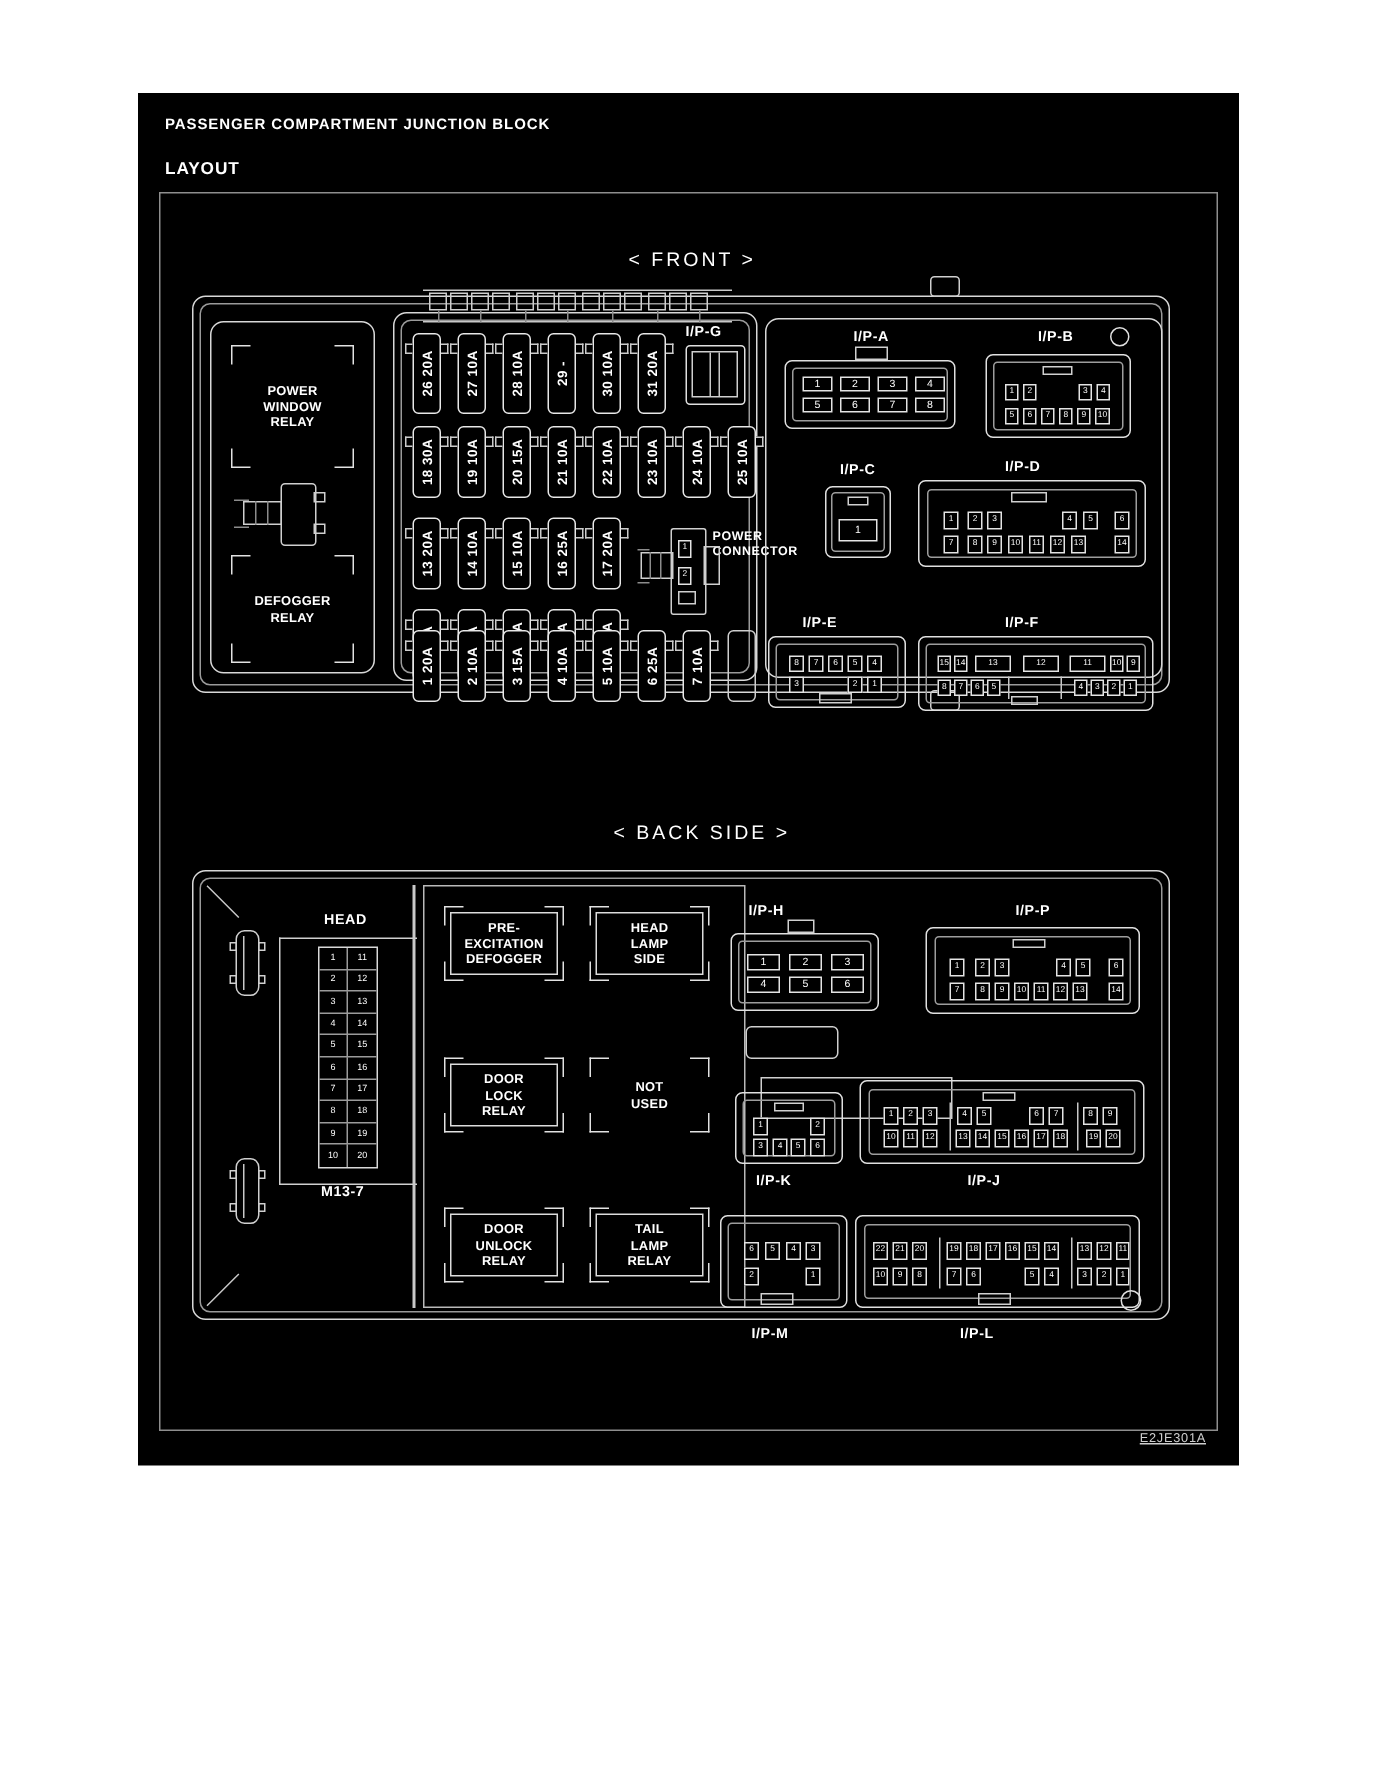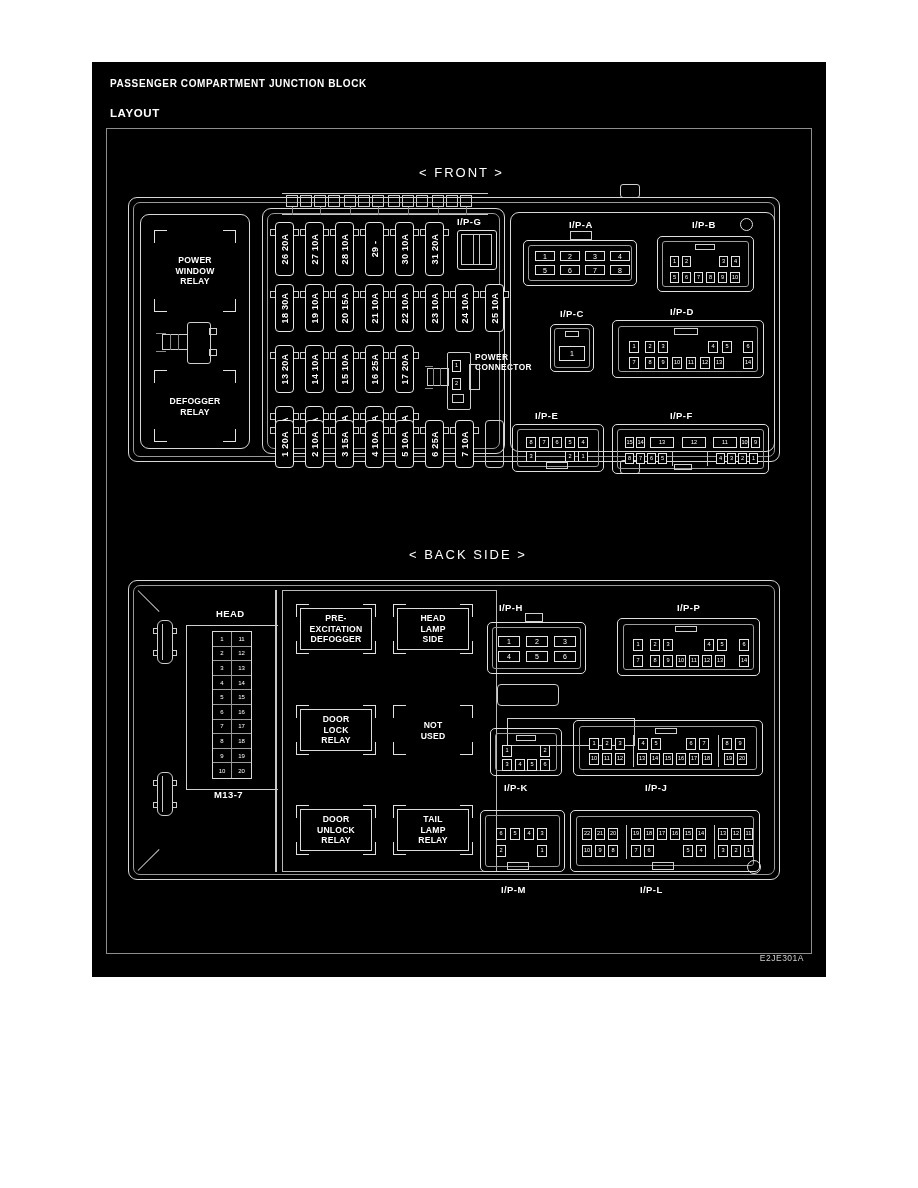--- a/index.html
+++ b/index.html
@@ -33,21 +33,21 @@
     letter-spacing: 0.6px;
   }
   
   #draw-frame {
     position: absolute; left: 14px; top: 66px;
     width: 706px; height: 826px;
     border: 1px solid #8e8e8e;
   }
   #fig-code {
     position: absolute; right: 22px; bottom: 14px;
-    font-size: 8.5px; color: #cfcfcf; letter-spacing: 0.5px;
+    font-size: 8.5px; color: #cfcfcf; letter-spacing: 0.5px; text-decoration: underline;
   }
   .view-caption {
     position: absolute;
     font-size: 13px; color: #fff; letter-spacing: 2px;
     white-space: nowrap;
   }
   
   .body-outline {
     position: absolute;
     border: 1.5px solid #d8d8d8;

